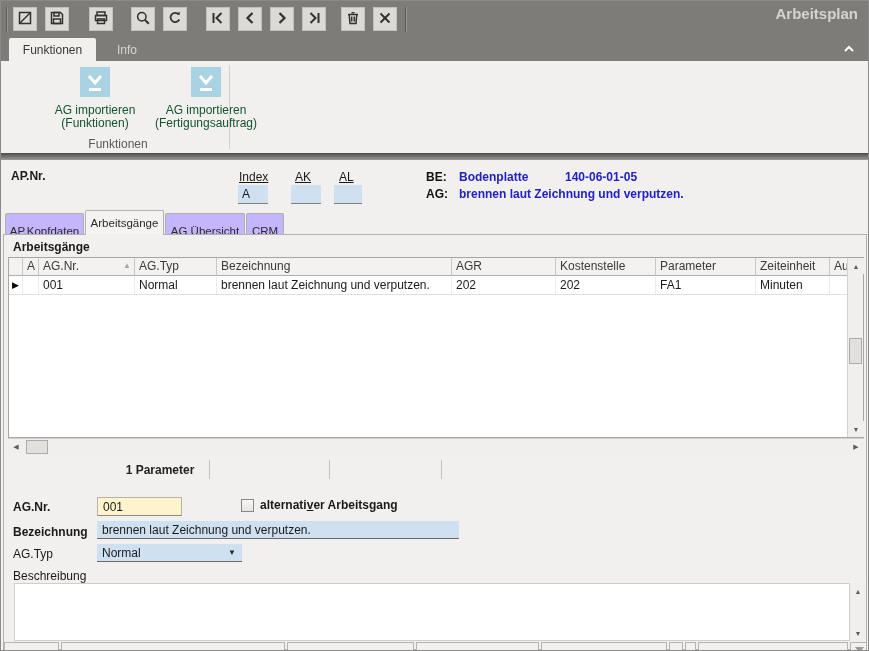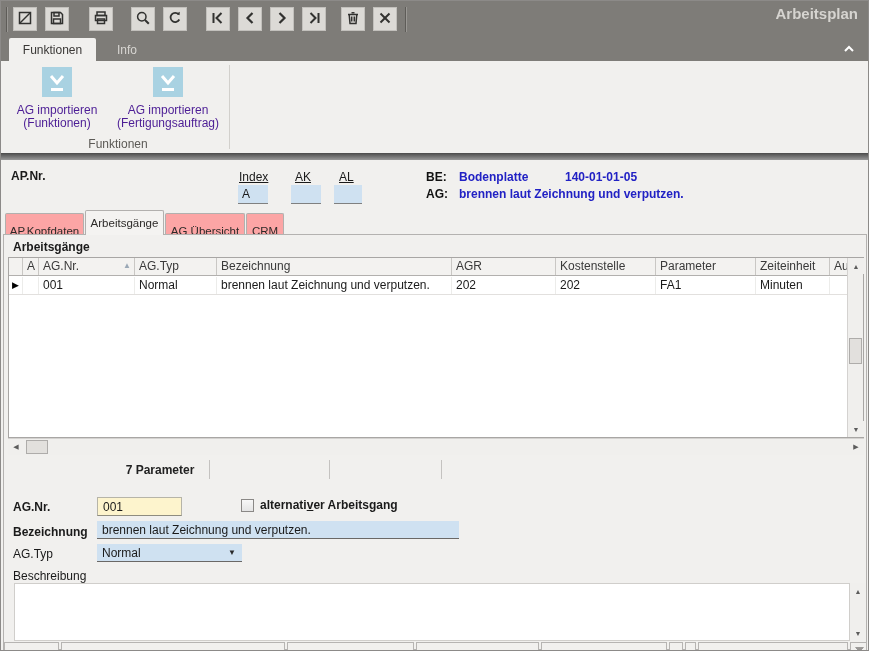--- a/index.html
+++ b/index.html
@@ -25,40 +25,40 @@
   .ribbon-tabstrip { position:absolute; left:0; top:37px; width:100%; height:23px; background:#7e7c78; }
   .rtab { position:absolute; top:0; height:23px; display:flex; align-items:center; justify-content:center; font-size:12px; }
   .rtab.active { left:8px; width:87px; background:#f1f0ee; border-radius:2px 2px 0 0; color:#3a3836; }
   .rtab.inactive { left:100px; width:52px; color:#d8d6d2; }
   .collapse-btn { position:absolute; right:12px; top:5px; width:14px; height:12px; }
 
   
   .ribbon-body { position:absolute; left:0; top:60px; width:100%; height:92px; background:#f1f0ee; }
   .ribbon-group-label { position:absolute; left:8px; top:76px; width:218px; text-align:center; color:#5c5a56; font-size:12px; }
   .ribbon-vsep { position:absolute; left:228px; top:4px; width:1px; height:84px; background:#d2d0cc; }
-  .rbtn { position:absolute; top:4px; width:96px; height:72px; text-align:center; color:#4c1d95; }
+  .rbtn { position:absolute; top:4px; width:96px; height:72px; text-align:center; color:#14532d;margin-left:38px; }
   .rbtn .icon { display:inline-block; width:30px; height:30px; margin-top:2px; }
   .rbtn .lbl { font-size:12px; line-height:13px; margin-top:4px; }
 
   .dark-band { position:absolute; left:0; top:152px; width:100%; height:7px;
     background:linear-gradient(#4a4a4a,#9a9a9a); }
 
   
   .hdr-label { position:absolute; font-weight:bold; }
   .hdr-label-n { position:absolute;text-decoration:underline; }
   .ap-input { position:absolute; left:8px; top:184px; width:222px; height:20px;
     border:1px solid #4a4a4a; background:#cfe1f1; padding:2px 2px; font-size:12px; }
   .ap-input .sel { background:#3e7ab8; color:#fff; }
   .mini-field { position:absolute; top:184px; height:19px; background:#cfe1f1;
     border-bottom:1px solid #808080; padding:2px 4px; font-size:12px; }
   .blue-text { color:#2121c4; font-weight:bold; }
   .blk-lbl { color:#111; font-weight:bold; }
 
   
-  .mtab { position:absolute; height:35px; top:212px; background:#fca5a5; border:1px solid #b2b0ae;
+  .mtab { position:absolute; height:35px; top:212px; background:#c4b5fd; border:1px solid #b2b0ae;
     border-bottom:none; border-radius:2px 2px 0 0; display:flex; align-items:center; justify-content:center;
     font-size:11.5px; color:#2c2a28; }
   .mtab.active { top:209px; height:25px; background:#f4f3f1; z-index:3; }
 
   
   .panel { position:absolute; left:2px; top:233px; width:864px; height:416px;
     border:1px solid #b4b2b0; background:#f1f0ee; }
   .grp-label { position:absolute; left:9px; top:5px; font-weight:bold; font-size:12px; }
 
   
@@ -242,21 +242,21 @@
   <div class="mini-field" style="left:237px; width:30px"><span>A</span></div>
 
   <div class="hdr-label-n" style="left:294px; top:169px">AK</div>
   <div class="mini-field" style="left:290px; width:30px"><span></span></div>
 
   <div class="hdr-label-n" style="left:338px; top:169px">AL</div>
   <div class="mini-field" style="left:333px; width:28px"><span></span></div>
 
   <div class="blk-lbl" style="position:absolute; left:425px; top:169px">BE:</div>
   <div class="blue-text" style="position:absolute; left:458px; top:169px">Bodenplatte</div>
-  <div class="blue-text" style="position:absolute; left:564px; top:169px">140-01-01-05</div>
+  <div class="blue-text" style="position:absolute; left:564px; top:169px">140-06-01-05</div>
   <div class="blk-lbl" style="position:absolute; left:425px; top:186px">AG:</div>
   <div class="blue-text" style="position:absolute; left:458px; top:186px">brennen laut Zeichnung und verputzen.</div>
 
   <div class="mtab" style="left:4px; width:79px">
       <span>AP.Kopfdaten</span>
     </div>
   <div class="mtab active" style="left:84px; width:79px">
       <span>Arbeitsgänge</span>
     </div>
   <div class="mtab" style="left:164px; width:80px">
@@ -303,21 +303,21 @@
     </div>
 
     <div class="hsb" style="left:4px; top:203px; width:856px; height:17px">
       <div class="sb-arrow" style="left:0; top:0">◀</div>
       <div class="sb-thumb" style="left:18px; top:1px; width:22px; height:14px"></div>
       <div class="sb-arrow" style="right:0; top:0">▶</div>
     </div>
 
     <div class="dtabs">
       <div class="dtab" style="left:111px; width:90px">
-          <span>7 Parameter</span>
+          <span>1 Parameter</span>
         </div>
       <div class="dtab-sep" style="left:205px"></div>
       <div class="dtab-sep" style="left:325px"></div>
       <div class="dtab-sep" style="left:437px"></div>
     </div>
 
     <div class="dlabel bold" style="left:9px; top:265px">AG.Nr.</div>
     <div class="yellow-input"><span>001</span></div>
 
     <div class="checkbox"></div>

